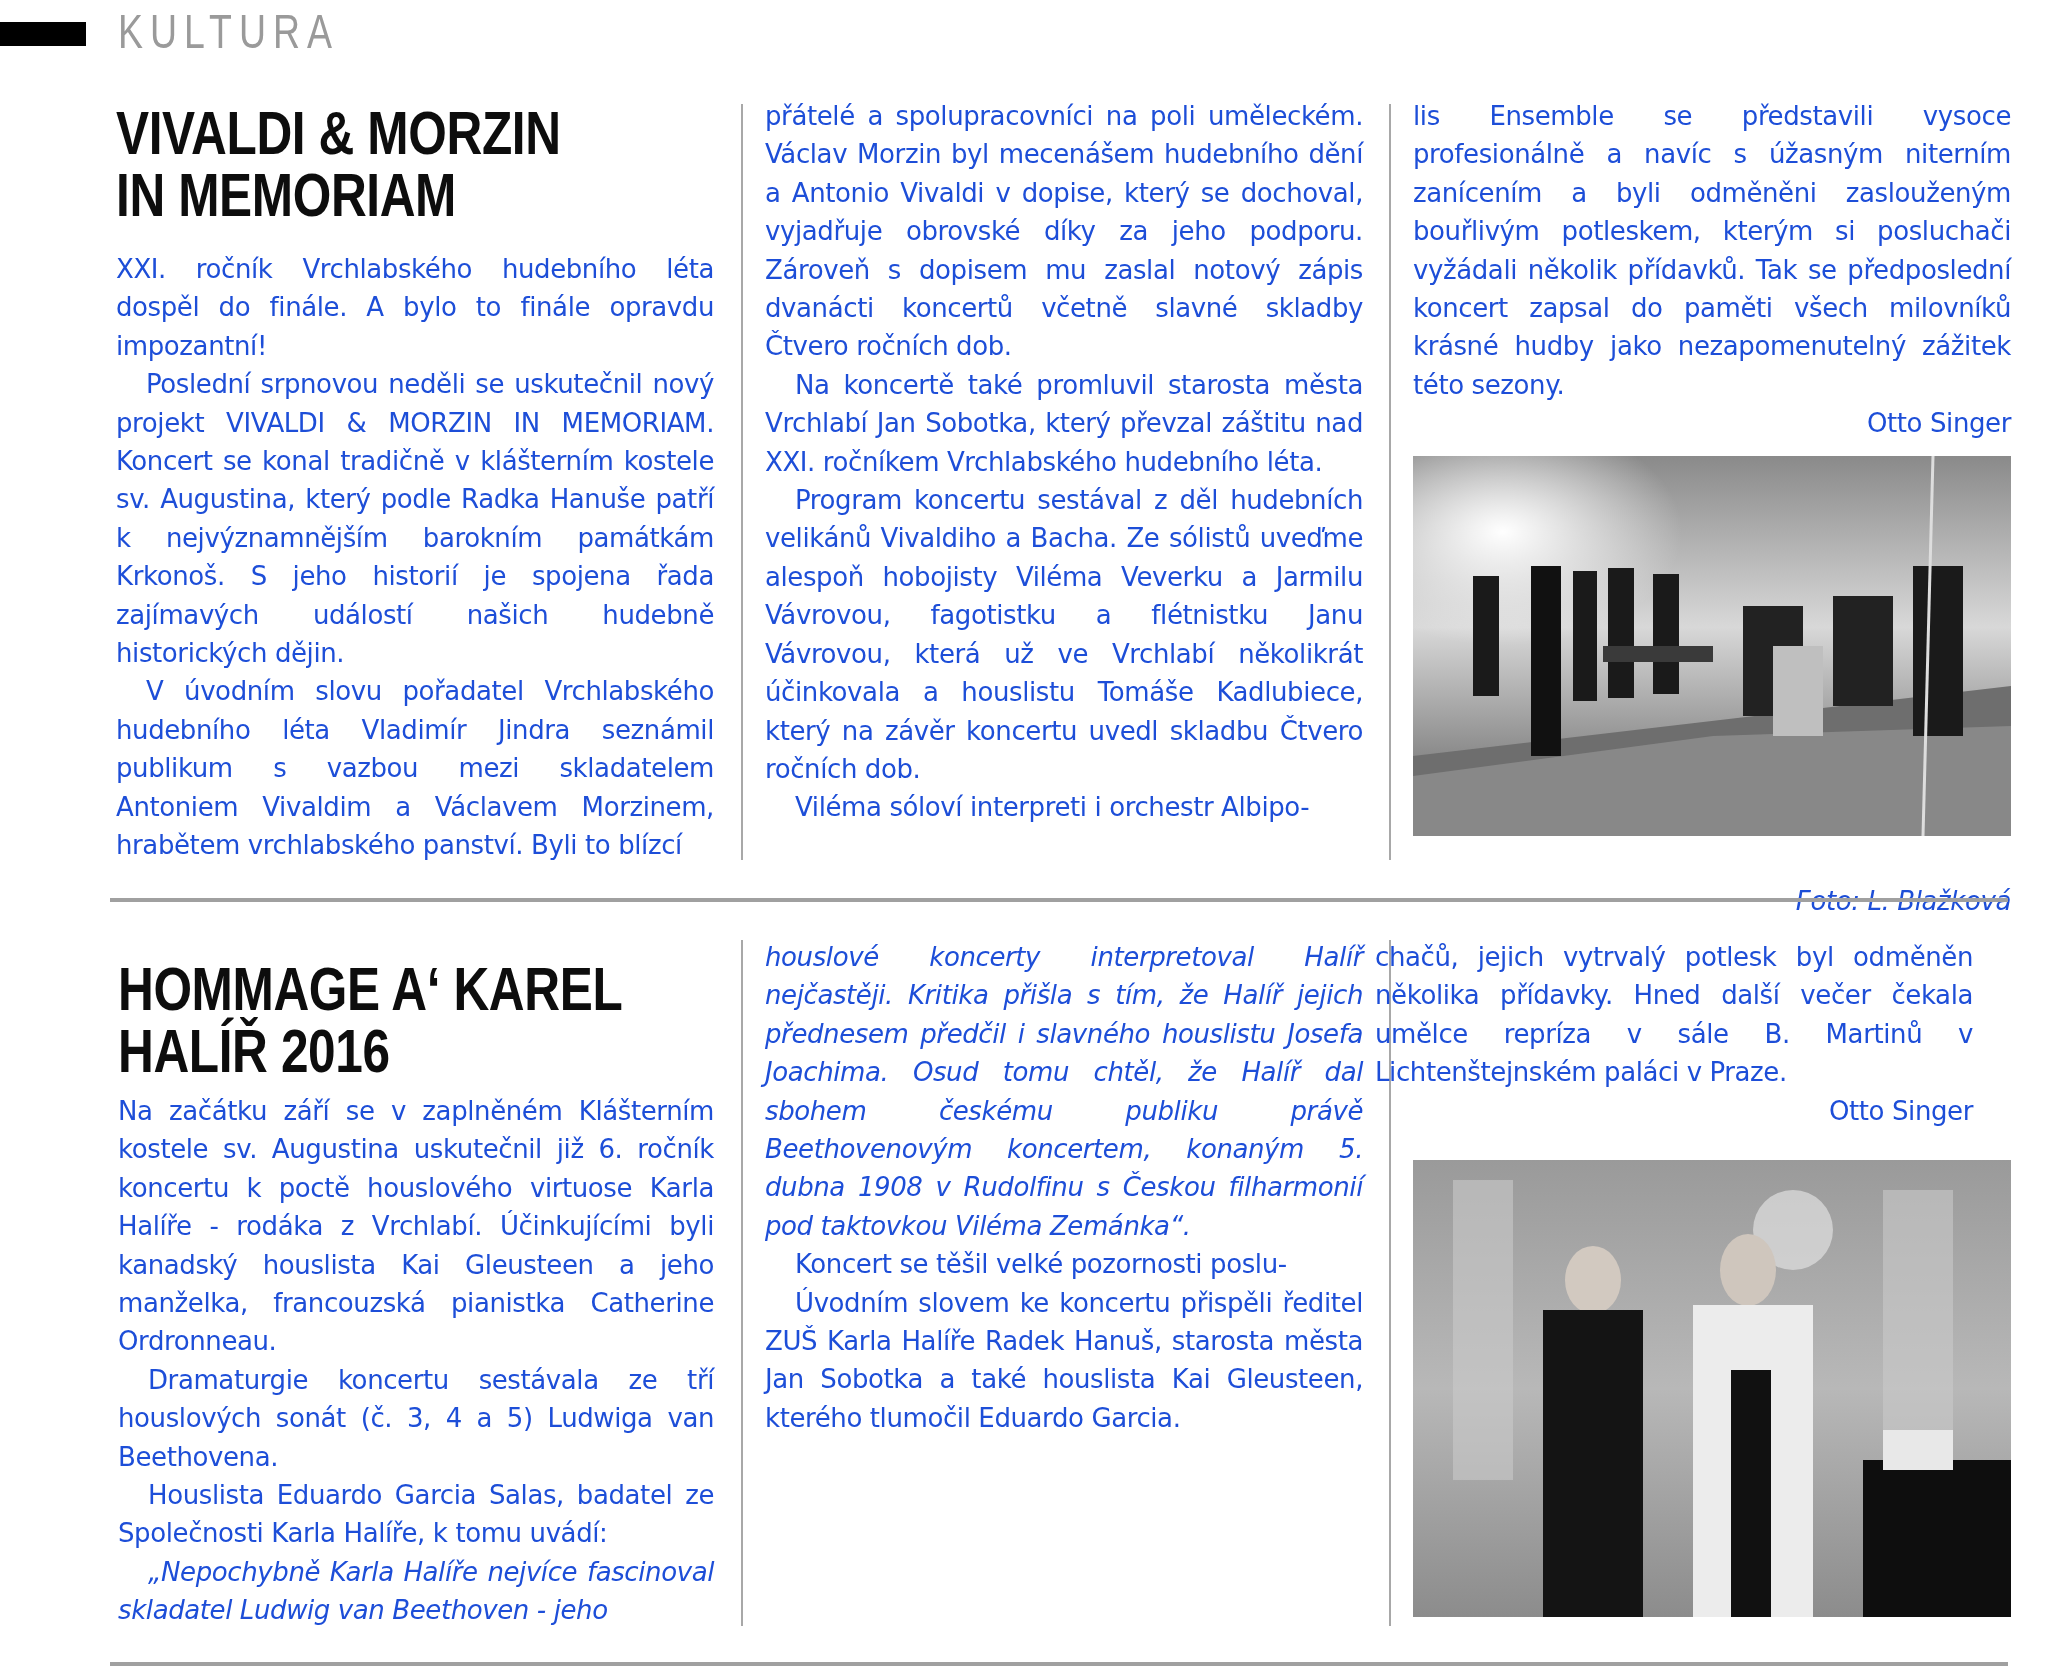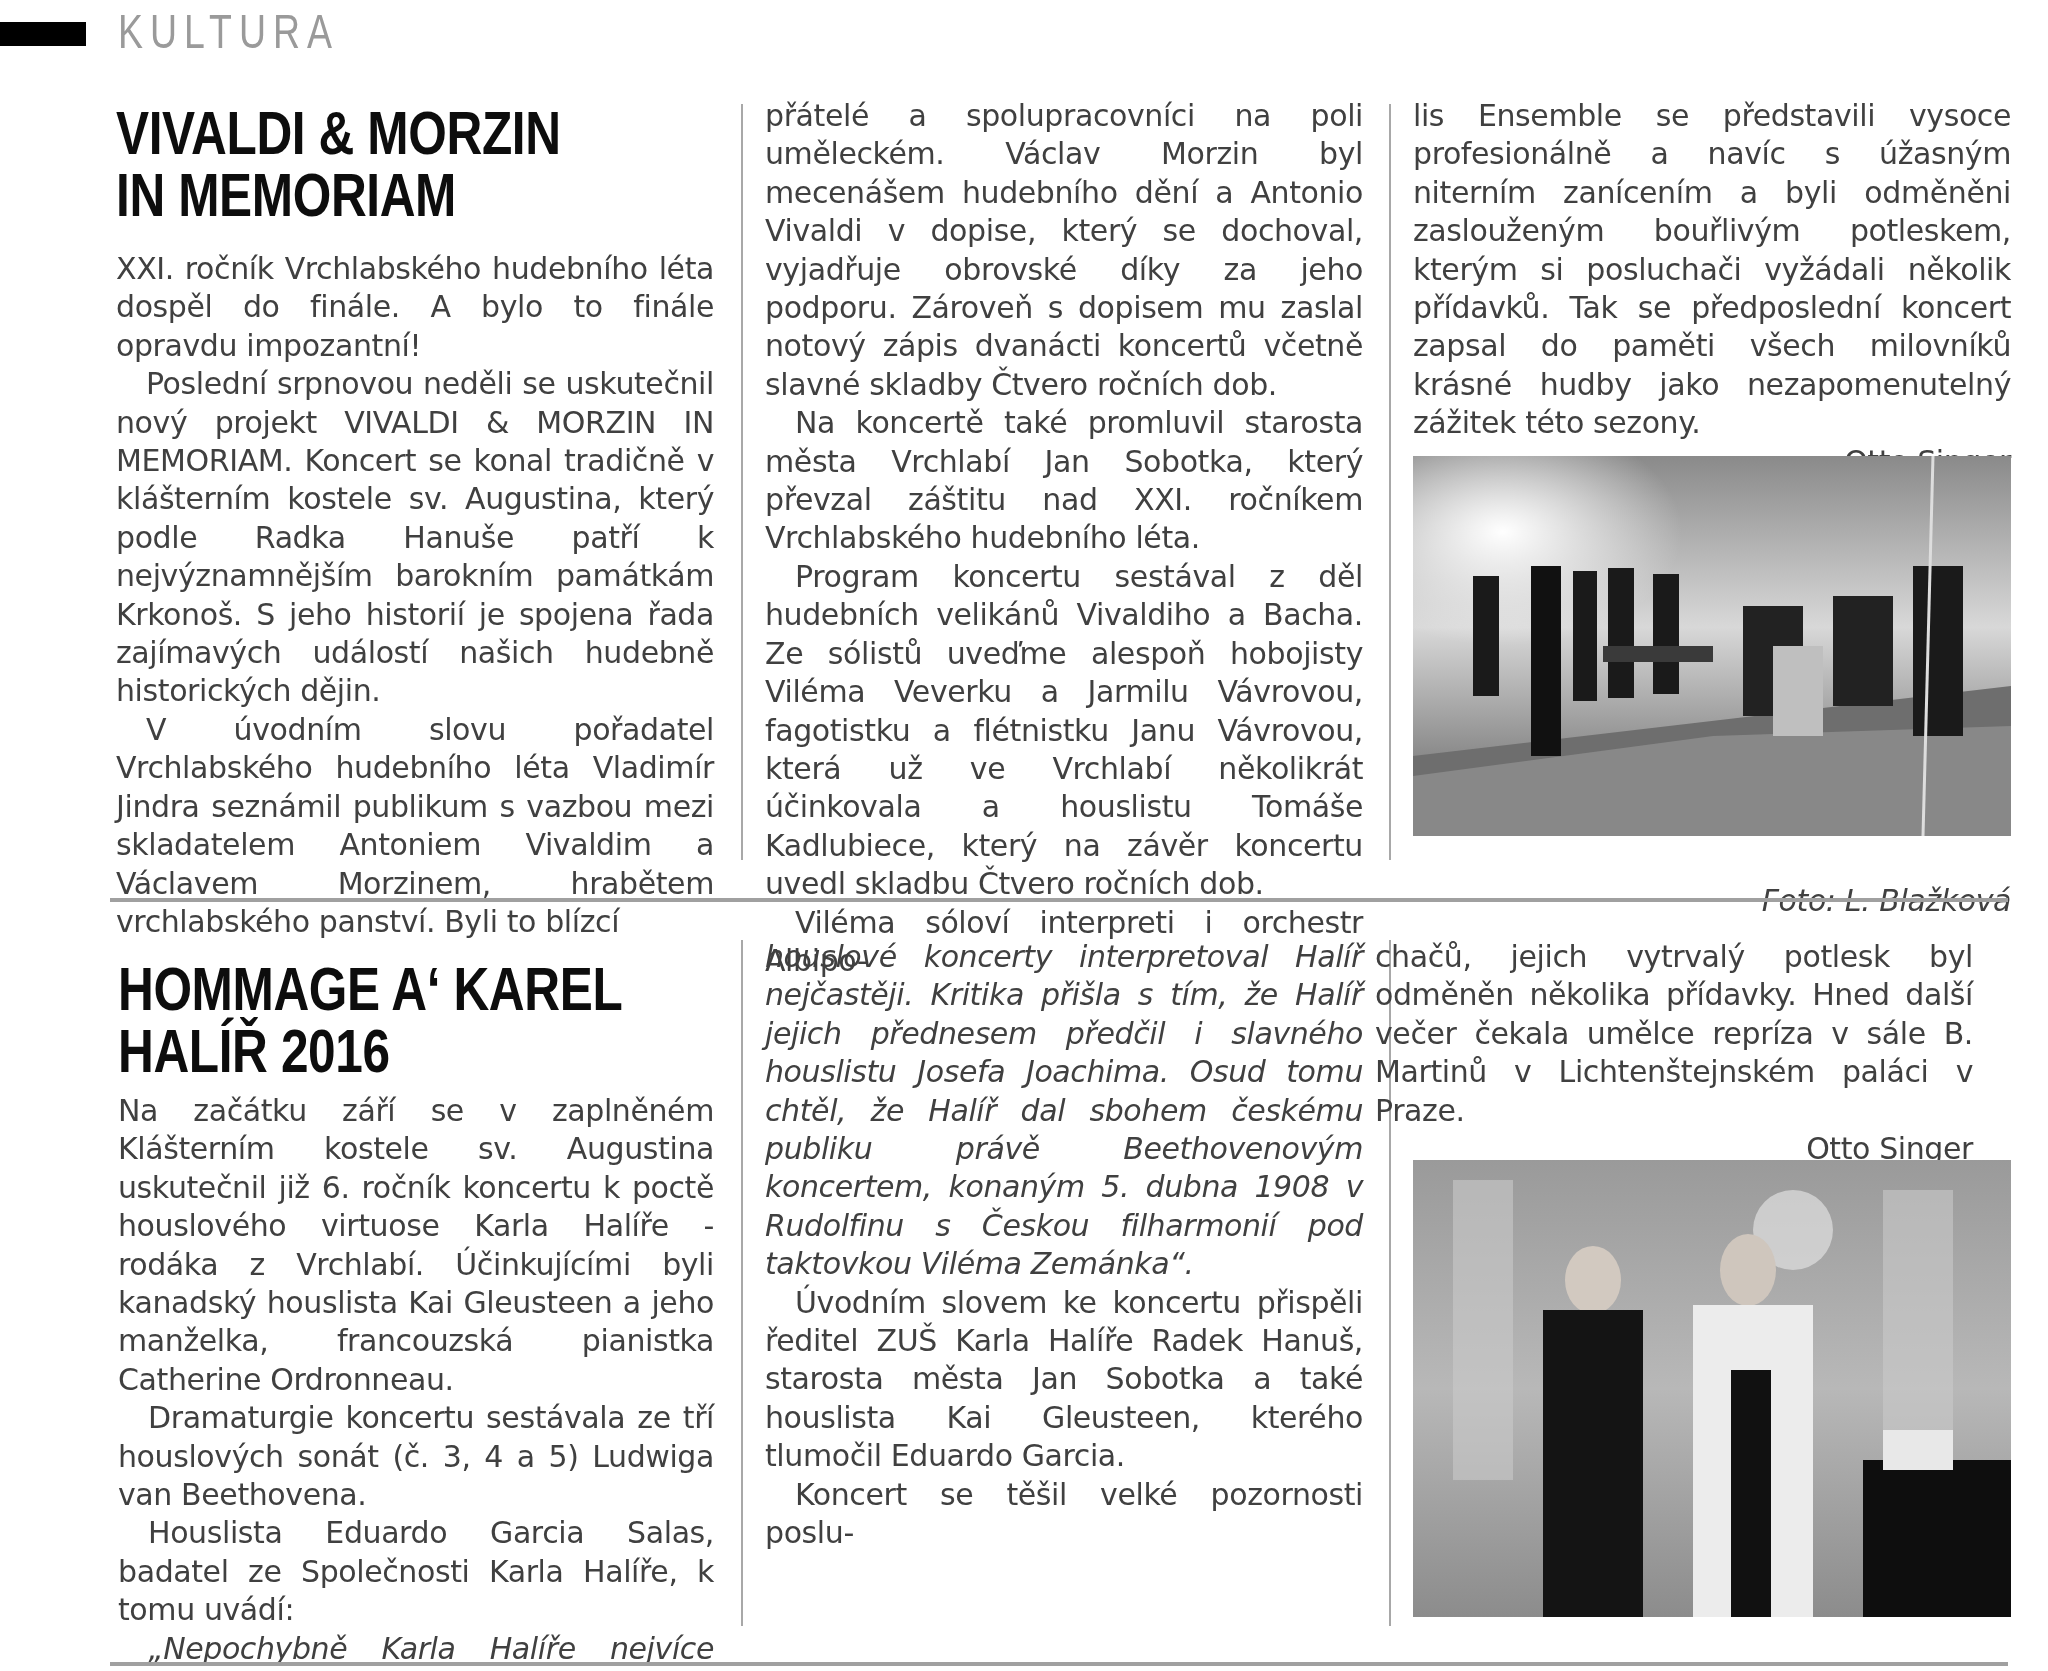--- a/index.html
+++ b/index.html
@@ -4,22 +4,22 @@
 <style>
   html, body { margin:0; padding:0; background:#ffffff; }
   body { width:2048px; height:1671px; position:relative; overflow:hidden;
          font-family:"Liberation Sans", sans-serif; color:#111; }
   .section-bar { position:absolute; left:0; top:22px; width:86px; height:24px; background:#000; }
   .section-label { position:absolute; left:118px; top:4px; font-family:"Liberation Sans", sans-serif;
          font-size:48px; letter-spacing:9px; color:#9a9a9a; transform:scaleX(0.78); transform-origin:left top; }
   .title { position:absolute; font-family:"Liberation Sans", sans-serif; font-weight:bold;
          font-size:62px; line-height:62px; color:#0d0d0d; transform:scaleX(0.80); transform-origin:left top;
          white-space:nowrap; letter-spacing:-0.5px; }
-  .col { position:absolute; font-family:"DejaVu Sans", sans-serif; font-size:30px; line-height:38.4px;
-         text-align:justify; color:#404040; letter-spacing:-0.4px; }
+  .col { position:absolute; font-family:"DejaVu Sans", sans-serif; font-size:26px; line-height:38.4px;
+         text-align:justify; color:#1d4ed8; letter-spacing:-0.4px; }
   .col p { margin:0; text-indent:0; }
   .col p.ind { text-indent:30px; }
   .col p.it { font-style:italic; }
   .col .sig { text-align:right; }
   .col .caption { text-align:right; font-style:italic; }
   .vdiv { position:absolute; width:2px; background:#a8a8a8; }
   .hrule { position:absolute; height:4px; background:#a0a0a0; }
   .photo { position:absolute; overflow:hidden; }
   .photo svg { display:block; width:100%; height:100%; }
 </style>
@@ -102,22 +102,22 @@
   <p>Na začátku září se v zaplněném Klášterním kostele sv. Augustina uskutečnil již 6. ročník koncertu k poctě houslového virtuose Karla Halíře - rodáka z Vrchlabí. Účinkujícími byli kanadský houslista Kai Gleusteen a jeho manželka, francouzská pianistka Catherine Ordronneau.</p>
   <p class="ind">Dramaturgie koncertu sestávala ze tří houslových sonát (č. 3, 4 a 5) Ludwiga van Beethovena.</p>
   <p class="ind">Houslista Eduardo Garcia Salas, badatel ze Společnosti Karla Halíře, k tomu uvádí:</p>
   <p class="ind it">„Nepochybně Karla Halíře nejvíce fascinoval skladatel Ludwig van Beethoven - jeho</p>
 </div>
 
 <div class="vdiv" style="left:741px; top:940px; height:686px;"></div>
 
 <div class="col" style="left:765px; top:938px; width:598px;">
   <p class="it">houslové koncerty interpretoval Halíř nejčastěji. Kritika přišla s tím, že Halíř jejich přednesem předčil i slavného houslistu Josefa Joachima. Osud tomu chtěl, že Halíř dal sbohem českému publiku právě Beethovenovým koncertem, konaným 5. dubna 1908 v Rudolfinu s Českou filharmonií pod taktovkou Viléma Zemánka“.</p>
+  <p class="ind">Koncert se těšil velké pozornosti poslu-</p>
   <p class="ind">Úvodním slovem ke koncertu přispěli ředitel ZUŠ Karla Halíře Radek Hanuš, starosta města Jan Sobotka a také houslista Kai Gleusteen, kterého tlumočil Eduardo Garcia.</p>
-  <p class="ind">Koncert se těšil velké pozornosti poslu-</p>
 </div>
 
 <div class="vdiv" style="left:1389px; top:940px; height:686px;"></div>
 
 <div class="col" style="left:1375px; top:938px; width:598px;">
   <p>chačů, jejich vytrvalý potlesk byl odměněn několika přídavky. Hned další večer čekala umělce repríza v sále B. Martinů v Lichtenštejnském paláci v Praze.</p>
   <p class="sig">Otto Singer</p>
 </div>
 
 <div class="photo" style="left:1413px; top:1160px; width:598px; height:457px;">

